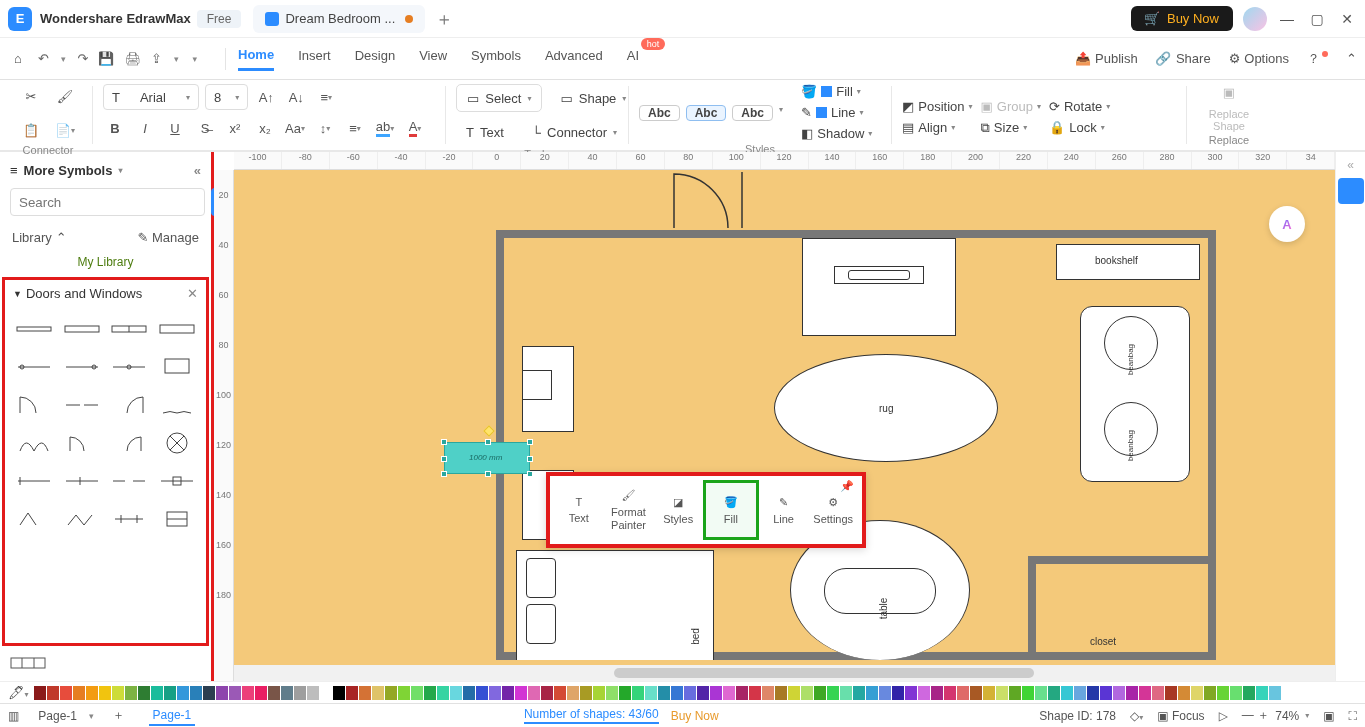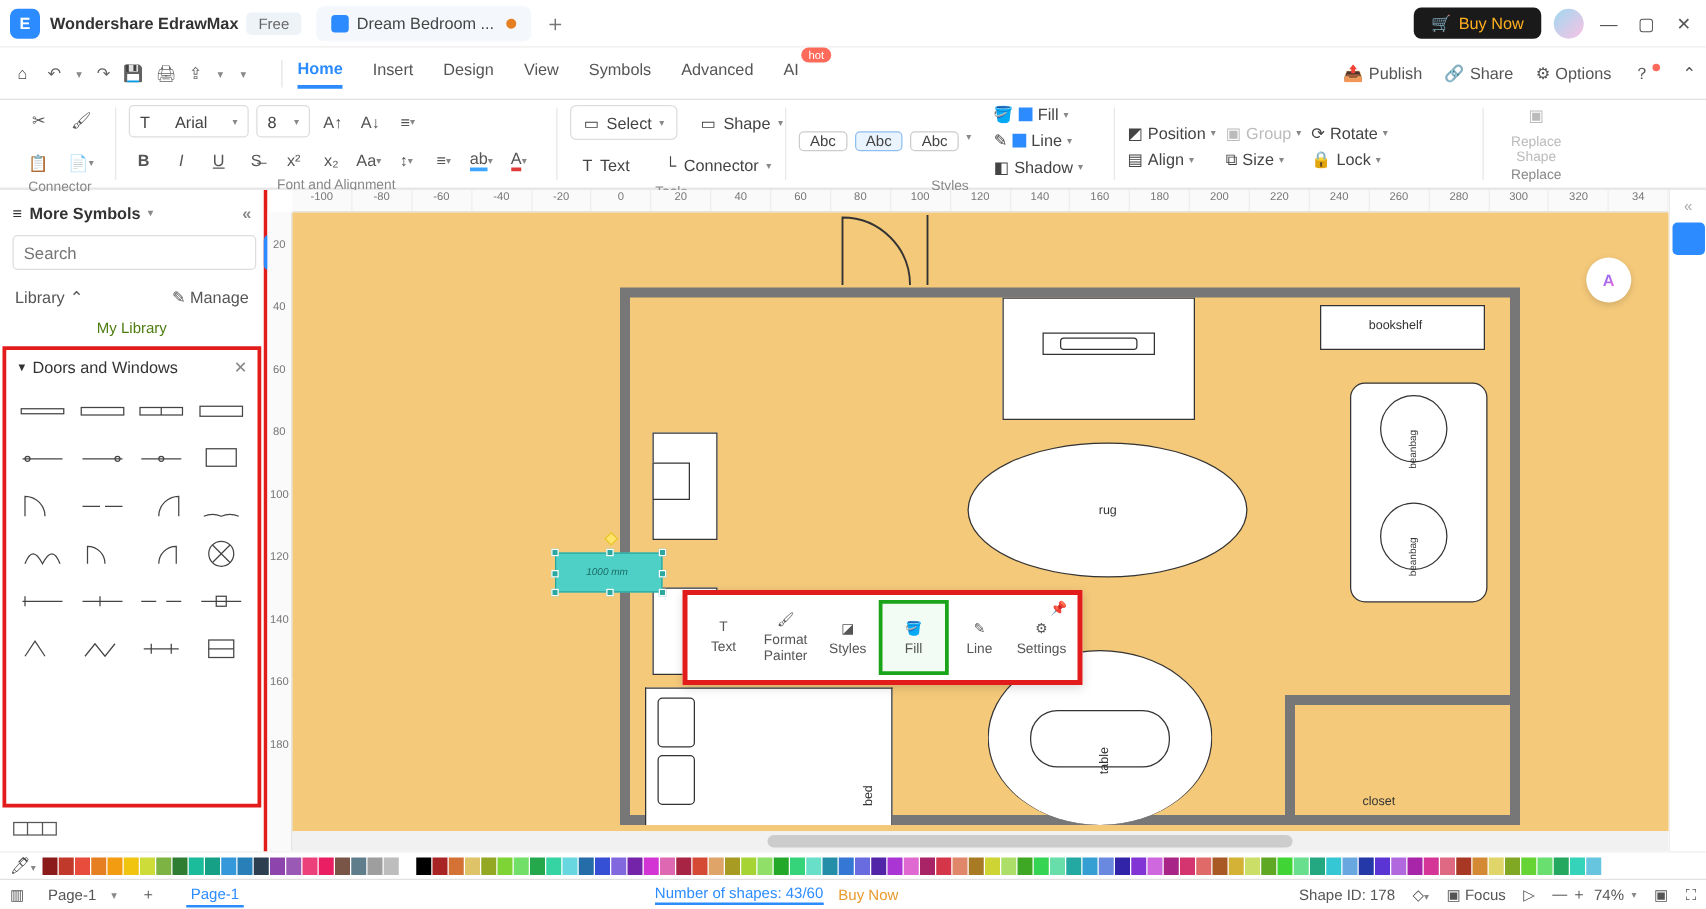--- a/index.html
+++ b/index.html
@@ -39,21 +39,21 @@
 .ribbon-group .rg-label{font-size:11px;color:#888;text-align:center;padding:2px 0 4px;position:relative;}
 .vsep{width:1px;background:#e8e8e8;margin:6px 2px;}
 
 .ico-btn{min-width:24px;height:24px;display:flex;align-items:center;justify-content:center;color:#555;border-radius:4px;}
 .font-row{display:flex;align-items:center;gap:6px;}
 .font-sel{display:flex;align-items:center;border:1px solid #ddd;border-radius:4px;height:26px;padding:0 8px;gap:20px;}
 .size-sel{display:flex;align-items:center;border:1px solid #ddd;border-radius:4px;height:26px;padding:0 8px;gap:14px;}
 .small-chev{font-size:8px;color:#888;}
 .tool-btn{display:flex;align-items:center;gap:6px;border:1px solid #ddd;border-radius:5px;height:28px;padding:0 10px;color:#444;}
 .tool-btn.plain{border:none;}
-.style-chip{border:1px solid #ccc;border-radius:4px;padding:0 8px;font-size:12px;background:#fff;}
+.style-chip{border:1px solid #ccc;border-radius:4px;padding:0 8px;font-size:12px;background:#fff;font-weight:bold;}
 .style-chip.b{background:#eaf4ff;border-color:#8fbef0;}
 .mini-drop{display:flex;align-items:center;gap:4px;color:#444;font-size:13px;}
 .mini-drop .sw{width:11px;height:11px;background:#2c8cff;display:inline-block;}
 .col2{display:flex;flex-direction:column;gap:6px;}
 
 
 .main{display:flex;height:calc(727px - 38px - 42px - 72px - 22px - 24px);}
 
 .sidebar{width:214px;border-right:3px solid #e21b1b;display:flex;flex-direction:column;position:relative;}
 .sb-header{display:flex;align-items:center;height:36px;padding:0 10px;color:#333;font-weight:600;gap:6px;}
@@ -227,21 +227,20 @@
         <span class="ico-btn">
             <span style="border-bottom:3px solid #3da5ff;">ab</span>
             <span class="small-chev">▾</span>
           </span>
         <span class="ico-btn">
             <span style="border-bottom:3px solid #e03b3b;">A</span>
             <span class="small-chev">▾</span>
           </span>
       </div>
     </div>
-    <div class="rg-label">Font and Alignment</div>
   </div>
   <div class="vsep"></div>
 
   <div class="ribbon-group" style="width:178px;">
     <div class="rg-body" style="flex-direction:column;align-items:flex-start;gap:6px;">
       <div style="display:flex;gap:8px;">
         <div class="tool-btn">▭ <span>Select</span> <span class="small-chev">▾</span></div>
         <div class="tool-btn plain">▭ <span>Shape</span><span class="small-chev">▾</span></div>
       </div>
       <div style="display:flex;gap:8px;">
@@ -526,21 +525,21 @@
       <div class="shape" style="left:794px;top:386px;width:188px;height:100px;border-left:8px solid #777;border-top:8px solid #777;"></div>
 
       <div class="shape inner-box" style="left:288px;top:176px;width:52px;height:86px;"></div>
       <div class="shape inner-box" style="left:288px;top:200px;width:30px;height:30px;"></div>
       <div class="shape inner-box" style="left:288px;top:300px;width:52px;height:70px;"></div>
 
       <div class="shape inner-box" style="left:568px;top:68px;width:154px;height:98px;"></div>
       <div class="shape inner-box" style="left:600px;top:96px;width:90px;height:18px;"></div>
       <div class="shape inner-box" style="left:614px;top:100px;width:62px;height:10px;border-radius:3px;"></div>
 
-      <div class="shape inner-box" style="left:822px;top:74px;width:132px;height:36px;">
+      <div class="shape inner-box" style="left:822px;top:74px;width:144px;height:36px;">
         <span class="label" style="left:38px;top:10px;">bookshelf</span>
       </div>
 
       <div class="shape rug-oval" style="left:540px;top:184px;width:224px;height:108px;">
         <span class="label" style="left:104px;top:48px;">rug</span>
       </div>
 
       <div class="shape inner-box" style="left:846px;top:136px;width:110px;height:176px;border-radius:12px;">
         <span class="label" style="left:48px;top:140px;transform:rotate(-90deg);transform-origin:left;">rug</span>
       </div>

